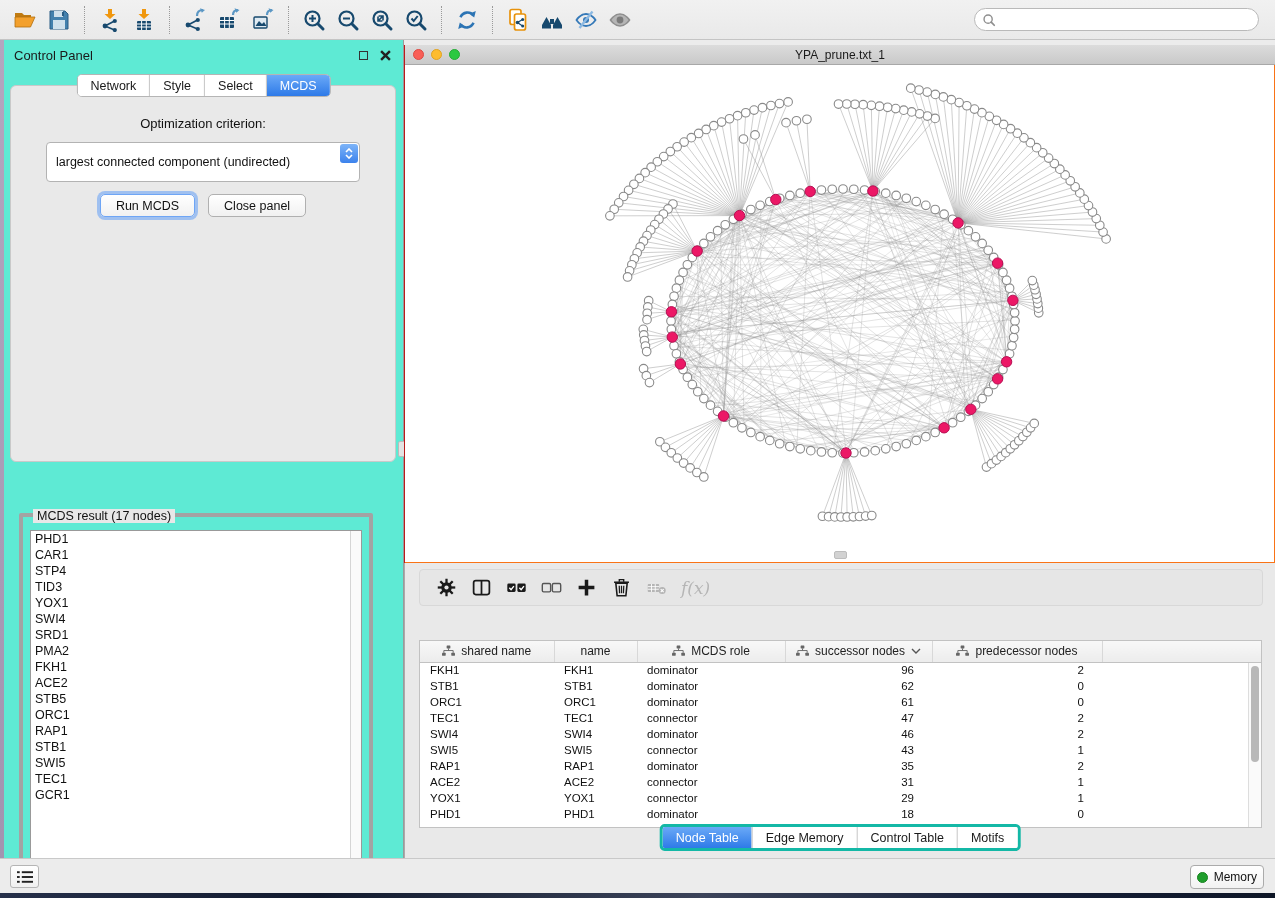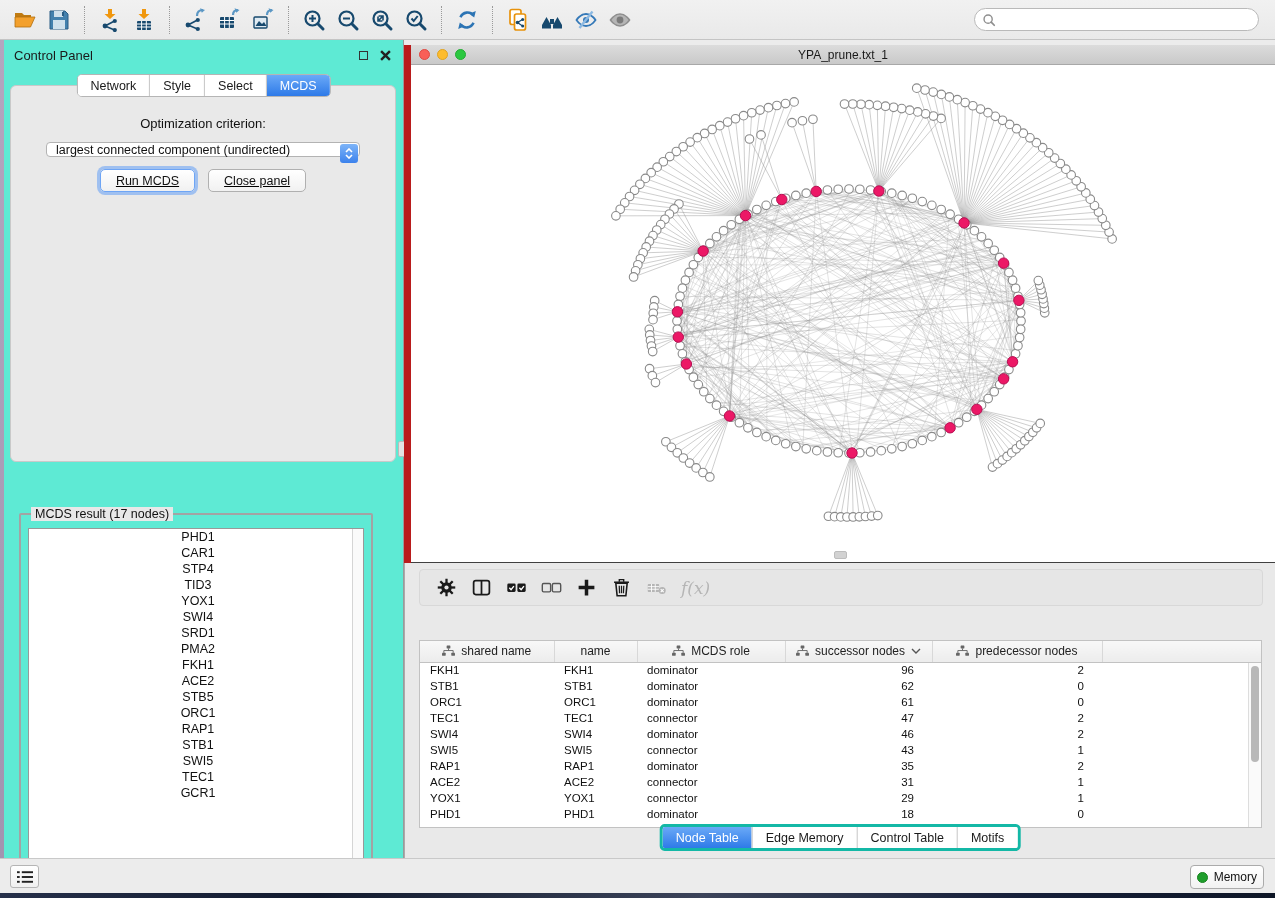--- a/index.html
+++ b/index.html
@@ -39,52 +39,52 @@
     display:flex; border:1px solid #b5b5b5; border-radius:5px; overflow:hidden;
     background:#fff; z-index:3; box-shadow:0 0 0 1px rgba(255,255,255,.4) inset; }
   .seg { height:21px; padding:0 13px; font-size:12.5px; color:#1a1a1a; background:#fff;
     border:none; border-left:1px solid #c6c6c6; display:flex; align-items:center; cursor:default; }
   .seg:first-child { border-left:none; }
   .seg.active { background:linear-gradient(#6aa9f7,#2e7ae8); color:#fff; }
 
   .tab-card { position:absolute; left:6px; right:7px; top:45px; height:377px;
     background:#e9e9e9; border:1px solid #c9c9c9; border-radius:6px; }
   .opt-label { text-align:center; margin-top:30px; font-size:13px; color:#111; }
-  .select-box { position:relative; margin:11px auto 0 auto; width:314px; height:15px;
+  .select-box { position:relative; margin:11px auto 0 auto; width:314px; height:40px;
     background:#fff; border:1px solid #b3b3b3; border-radius:4px;
     font-size:12.5px; color:#111; display:flex; align-items:center; padding-left:9px; }
   .select-stepper { position:absolute; right:1px; top:1px; width:18px; height:19px;
     border-radius:3px; background:linear-gradient(#7db4f8,#3c82ec);
     display:flex; flex-direction:column; align-items:center; justify-content:center; gap:1px; }
-  .btn-row { display:flex; justify-content:center; gap:13px; margin-top:12px;text-decoration:underline; }
+  .btn-row { display:flex; justify-content:center; gap:13px; margin-top:12px; }
   .mac-btn { height:23px; padding:0 15px; background:linear-gradient(#ffffff,#f1f1f1);
     border:1px solid #b0b0b0; border-radius:5px; font-size:12.5px; color:#111;
     font-family:"Liberation Sans",sans-serif; }
   .mac-btn.focused { box-shadow:0 0 0 3px rgba(110,165,245,.6); border-color:#6ea5f5; }
 
   .group-box { position:absolute; left:8px; right:22px; top:427px; height:372px;
-    border:2px solid #a3a3a3; border-radius:2px;text-align:center; }
+    border:4px solid #a3a3a3; border-radius:2px; }
   .group-title { position:absolute; left:10px; top:-8px; background:#e8e8e8; padding:0 4px;
     font-size:12.5px; color:#111; }
   .mcds-list { position:absolute; left:7px; right:7px; top:13px; bottom:6px; background:#fff;
     border:1px solid #999; overflow:hidden; font-size:12.5px; color:#111; }
   .mcds-scroll { position:absolute; right:0; top:0; bottom:0; width:11px; background:#fafafa;
     border-left:1px solid #d5d5d5; }
   .mcds-item { height:16px; line-height:16px; padding-left:4px; }
 
   
   .v-split { position:absolute; left:403px; top:40px; width:1px; height:818px; background:#9a9a9a; }
   .v-handle { position:absolute; left:398px; top:441px; width:9px; height:16px;
     background:#e3e3e3; border:1px solid #bbb; border-radius:2px; }
   .h-handle { position:absolute; left:834px; top:551px; width:13px; height:8px;
     background:#d2d2d2; border:1px solid #bdbdbd; border-radius:2px; z-index:4; }
 
   
   .net-window { position:absolute; left:404px; top:45px; width:871px; height:518px;
-    background:#404040; border-left:7px solid #b91c1c; }
+    background:#f97316; border-left:1px solid #b91c1c; }
   .net-titlebar { height:20px; background:linear-gradient(#dcdcdc,#c9c9c9);
     border-bottom:1px solid #a8a8a8; display:flex; align-items:center; padding:0 8px; position:relative; }
   .tl { width:11px; height:11px; border-radius:50%; margin-right:7px; }
   .tl.red { background:#f95f57; border:1px solid #dd4a43; }
   .tl.yellow { background:#fdbc2e; border:1px solid #e0a321; }
   .tl.green { background:#2bc840; border:1px solid #24ab35; }
   .net-title { position:absolute; left:0; right:0; text-align:center; font-size:12px; color:#1a1a1a; }
   .net-canvas { position:relative; width:869px; height:497px; background:#fff; }
 
   

